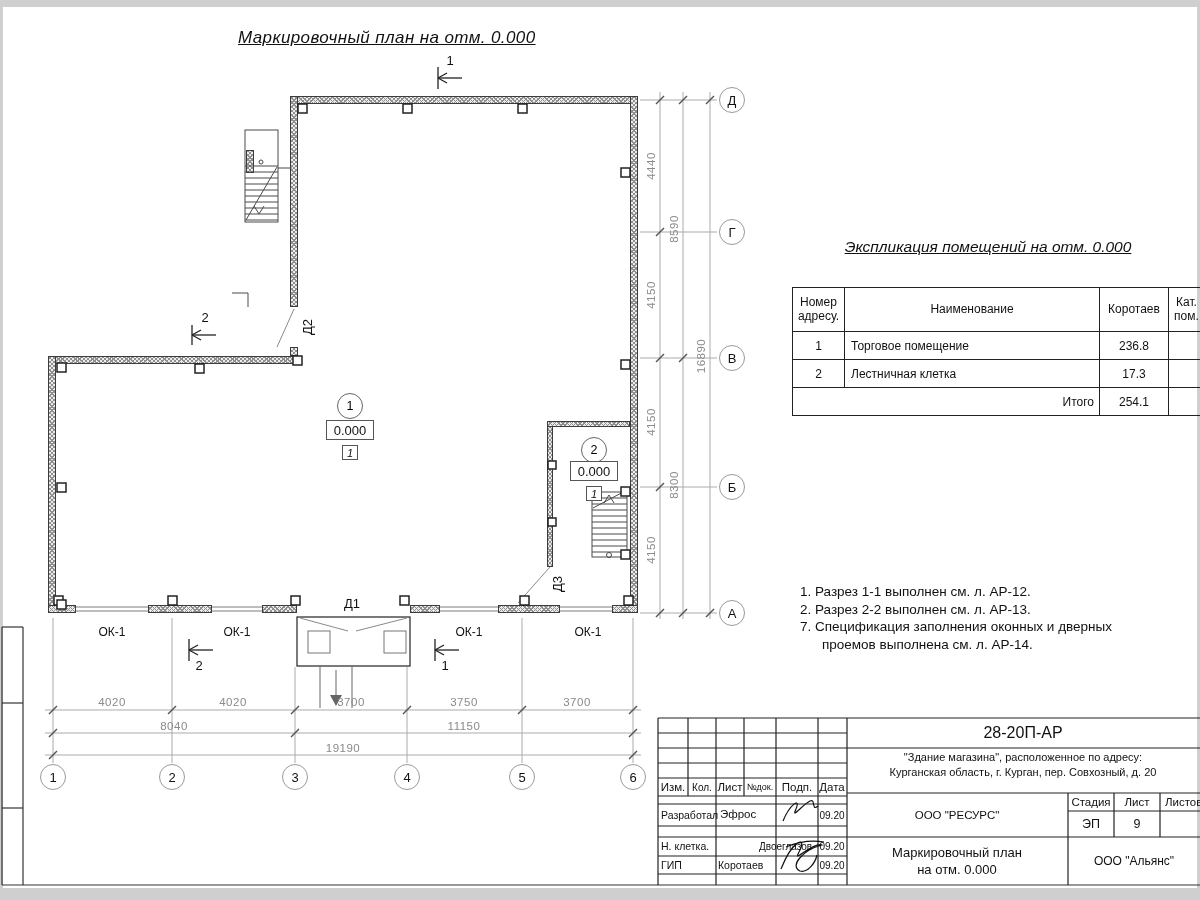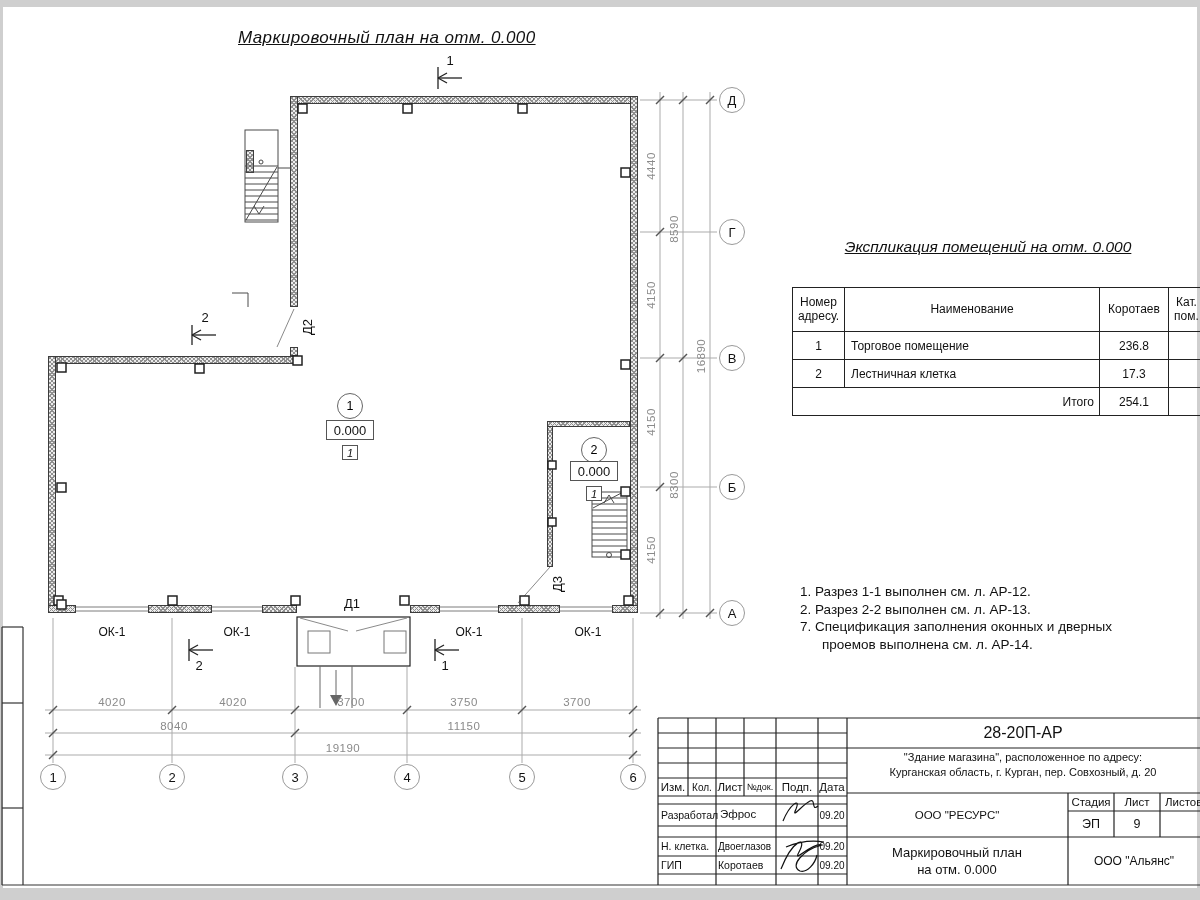--- a/index.html
+++ b/index.html
@@ -349,21 +349,21 @@
   <div class="tb c" style="left:702px;top:787px;font-size:10px">Кол.</div>
   <div class="tb c" style="left:730px;top:787px;font-size:11.5px">Лист</div>
   <div class="tb c" style="left:760px;top:787px;font-size:9px">№док.</div>
   <div class="tb c" style="left:797px;top:787px;font-size:11.5px">Подп.</div>
   <div class="tb c" style="left:832px;top:787px;font-size:11.5px">Дата</div>
 
   <div class="tb" style="left:661px;top:809px;font-size:10.5px">Разработал</div>
   <div class="tb" style="left:720px;top:808px;font-size:11.5px">Эфрос</div>
   <div class="tb c" style="left:832px;top:815px;font-size:10px">09.20</div>
   <div class="tb" style="left:661px;top:840px;font-size:10.5px">Н. клетка.</div>
-  <div class="tb" style="left:718px;top:841px;font-size:10px">Двоеглазов</div>
+  <div class="tb" style="left:759px;top:841px;font-size:10px">Двоеглазов</div>
   <div class="tb c" style="left:832px;top:846px;font-size:10px">09.20</div>
   <div class="tb" style="left:661px;top:859px;font-size:10.5px">ГИП</div>
   <div class="tb" style="left:718px;top:859px;font-size:10.5px">Коротаев</div>
   <div class="tb c" style="left:832px;top:865px;font-size:10px">09.20</div>
 
   <div class="tb c" style="left:1023px;top:733px;font-size:16px">28-20П-АР</div>
   <div class="tb c" style="left:1023px;top:757px;font-size:11px">"Здание магазина", расположенное по адресу:</div>
   <div class="tb c" style="left:1023px;top:772px;font-size:11px">Курганская область, г. Курган, пер. Совхозный, д. 20</div>
   <div class="tb c" style="left:957px;top:815px;font-size:11.5px">ООО "РЕСУРС"</div>
   <div class="tb c" style="left:1091px;top:802px;font-size:11.5px">Стадия</div>

